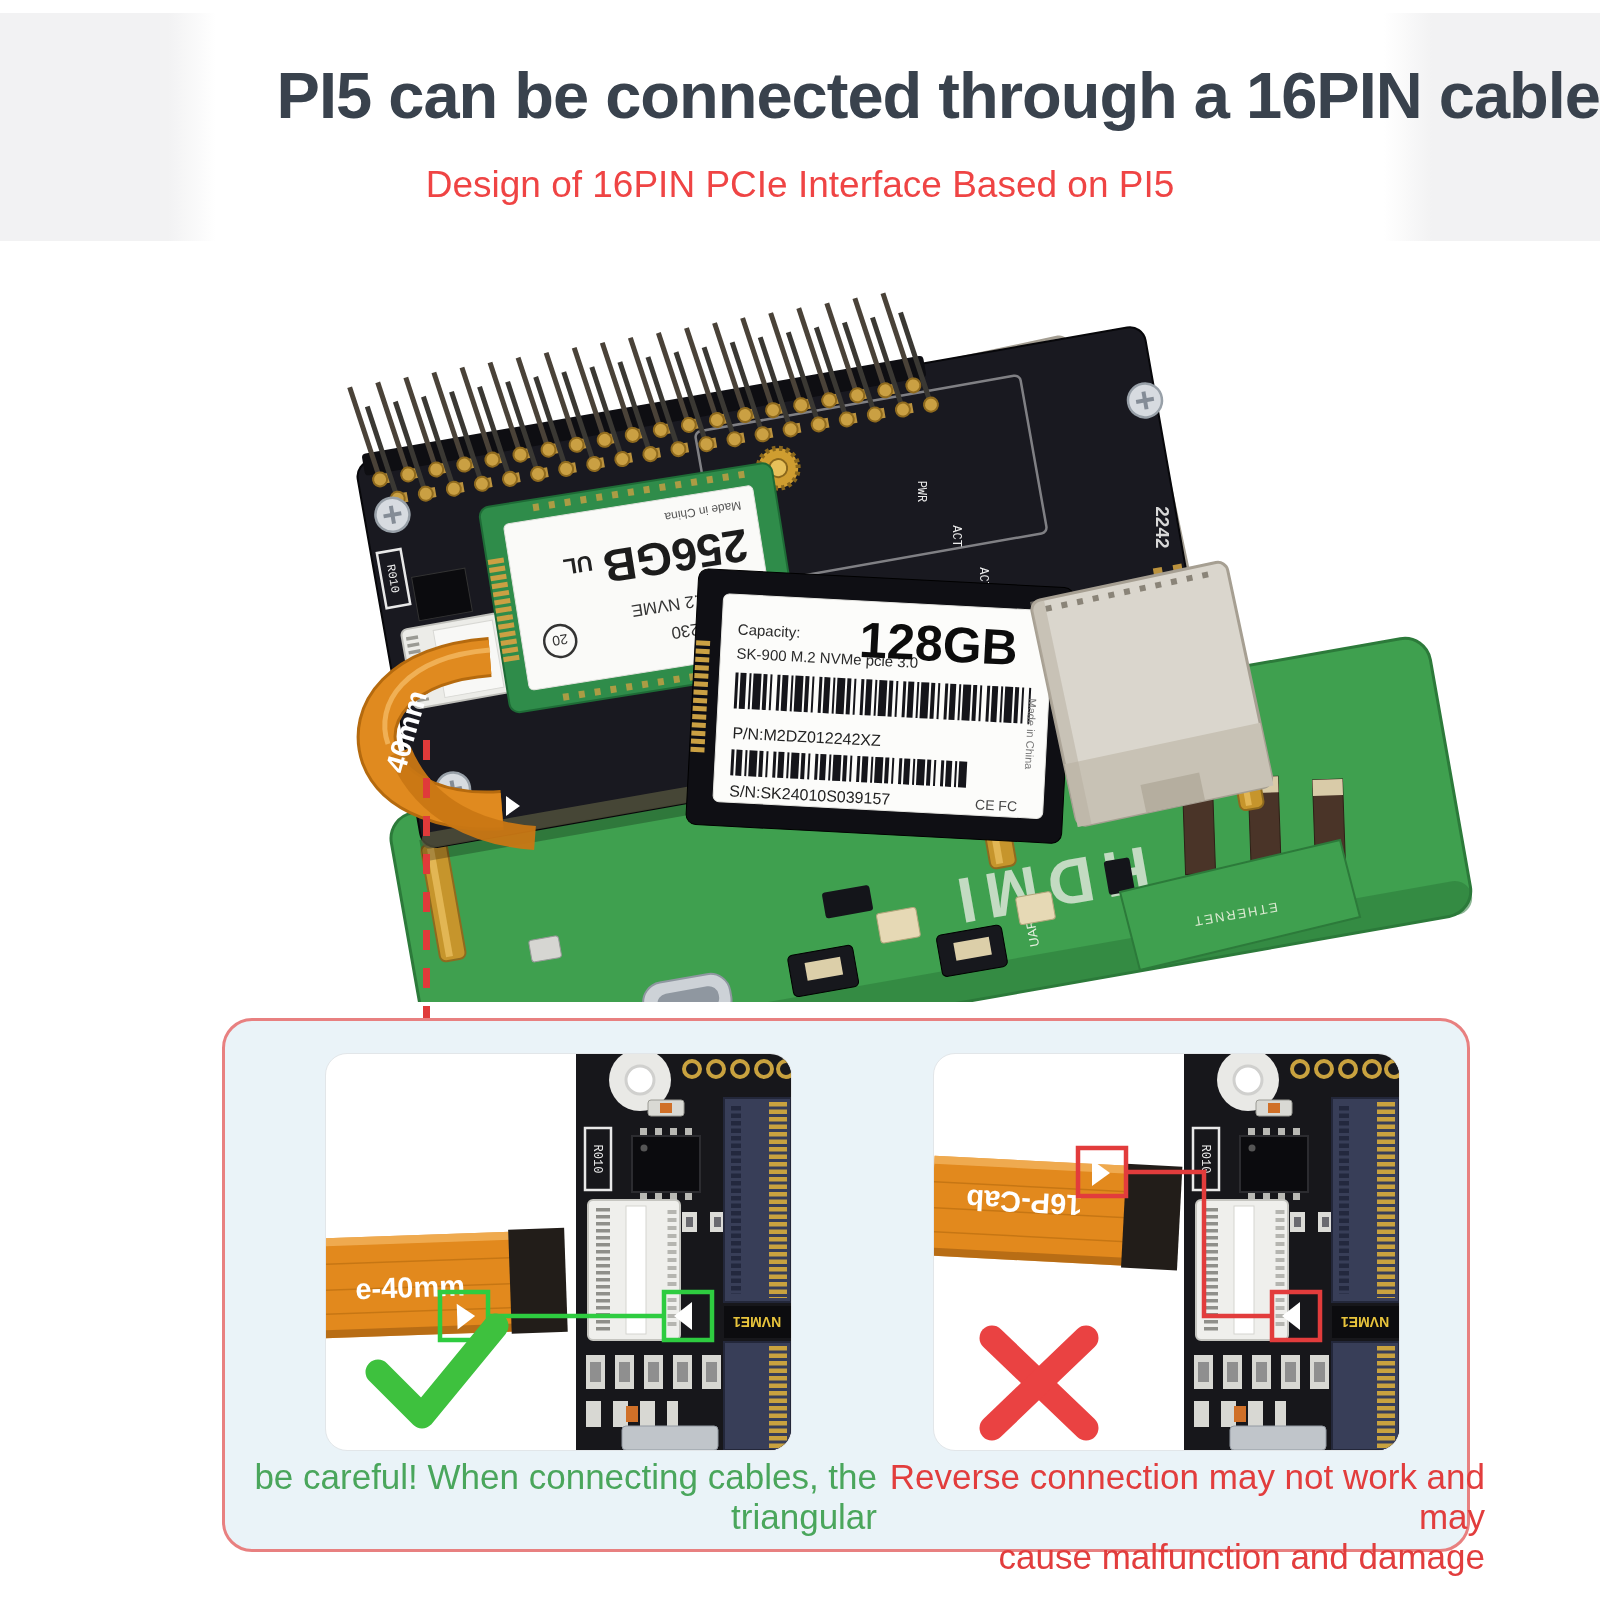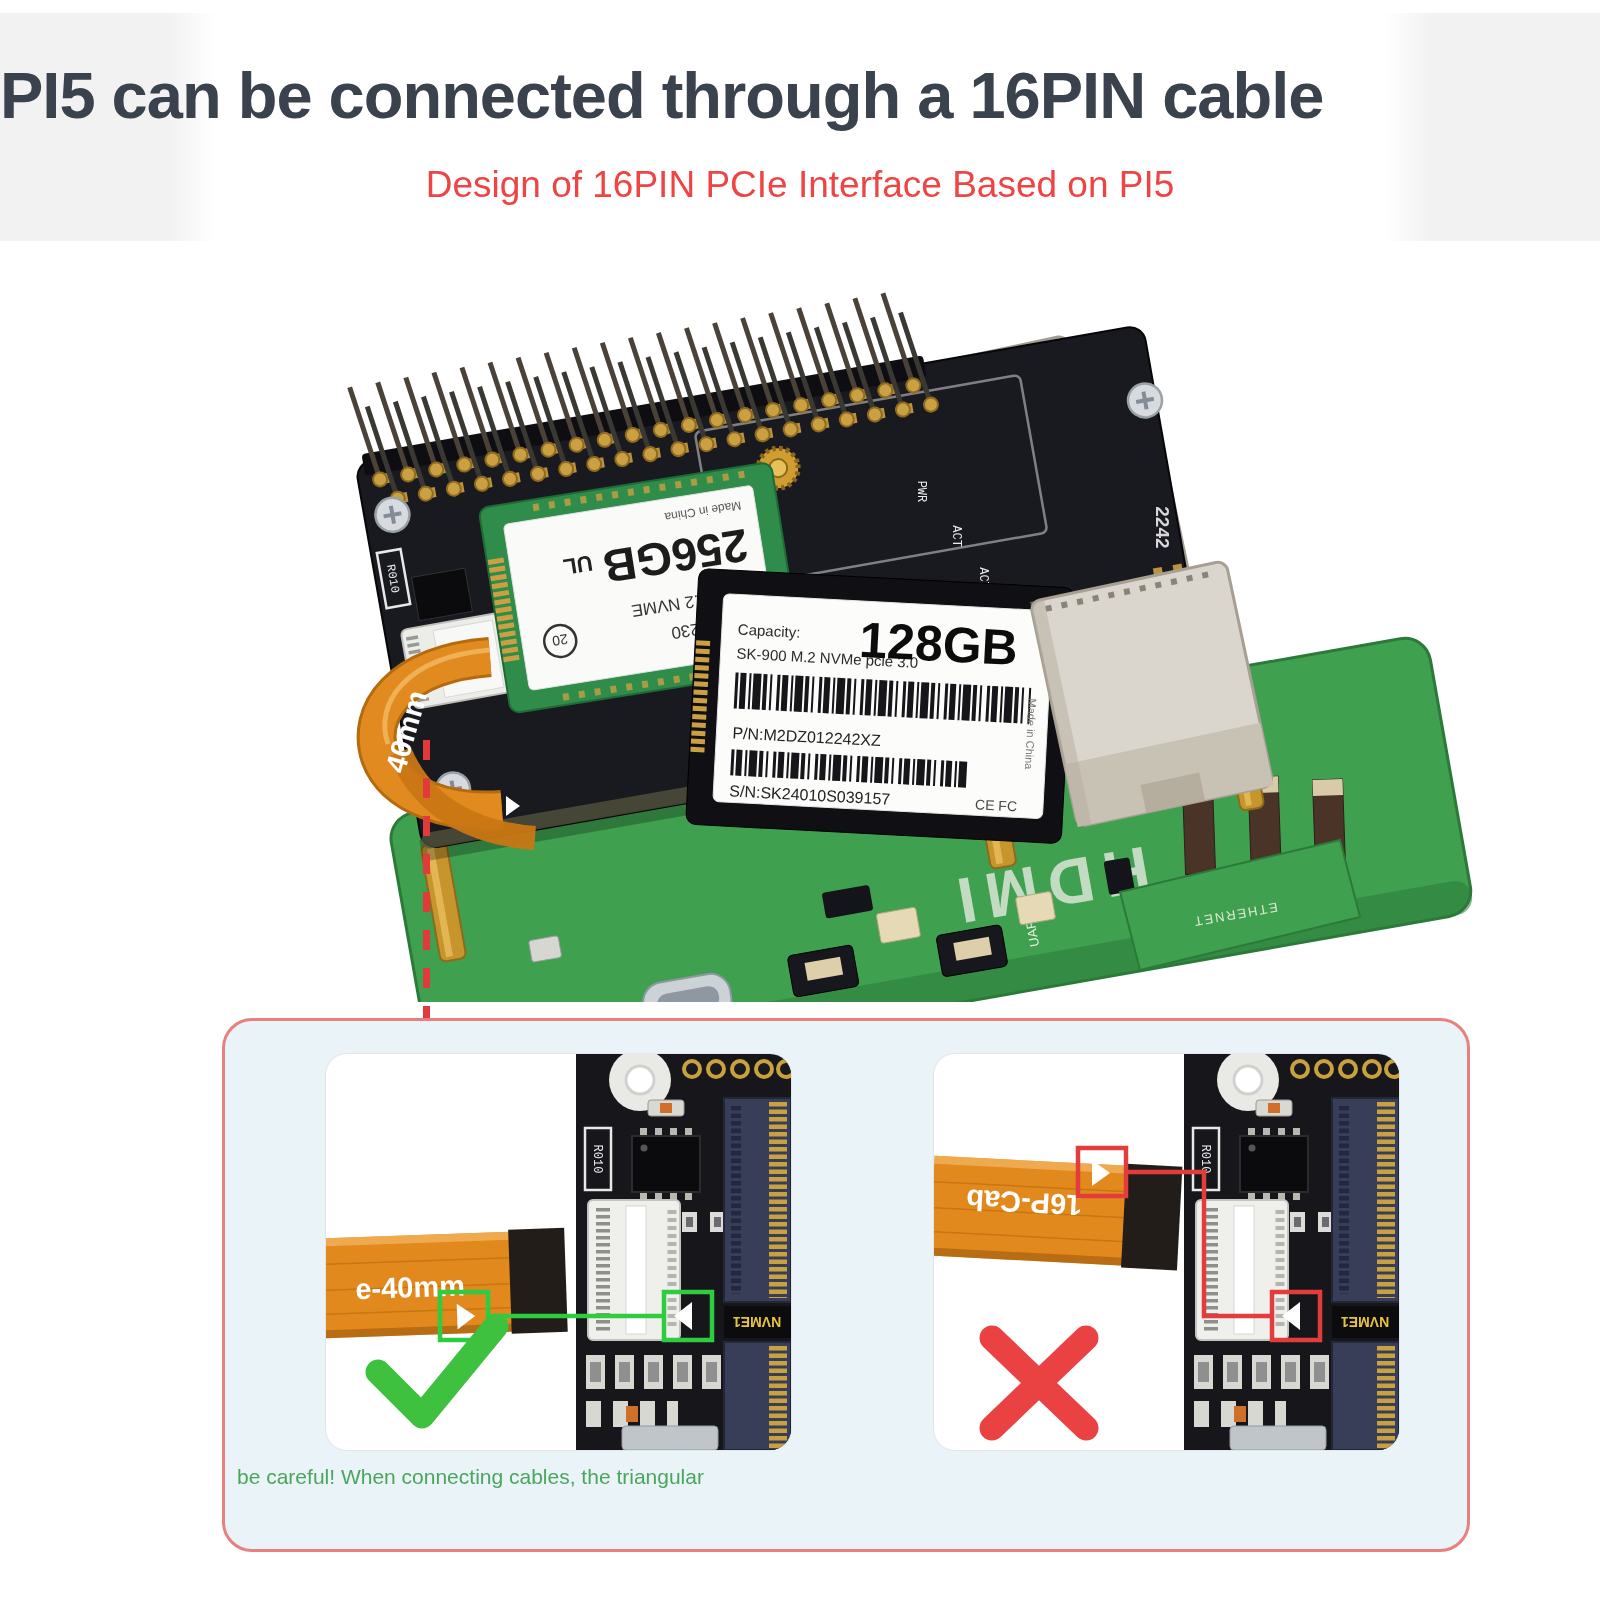--- a/index.html
+++ b/index.html
@@ -7,21 +7,21 @@
     width:1600px;height:1600px;position:relative;background:#ffffff;
     font-family:"Liberation Sans", sans-serif;overflow:hidden;
   }
   .abs{position:absolute;}
   
   #header-band{
     left:0;top:13px;width:1600px;height:228px;
     background:linear-gradient(90deg,#f2f2f3 0%,#f2f2f3 10.5%,#ffffff 13.5%,#ffffff 86.5%,#f2f2f3 89.5%,#f2f2f3 100%);
   }
   #page-title{
-    left:0;top:60px;width:1600px;text-align:left;
+    left:0;top:60px;width:1600px;text-align:right;
     font-size:65px;font-weight:700;color:#39424d;letter-spacing:-1px;line-height:1.1;
   }
   #page-subtitle{
     left:0;top:164px;width:1600px;text-align:center;
     font-size:37px;font-weight:400;color:#ef4444;
   }
   
   #photo-svg{left:330px;top:292px;width:1200px;height:710px;}
   
   #dashed-line{
@@ -34,22 +34,22 @@
     background:#eaf3f8;border:3px solid #e88080;border-radius:30px;box-sizing:border-box;
   }
   .scene-card{
     position:absolute;top:32px;width:465px;height:396px;background:#ffffff;
     border:1px solid #e2e6e9;border-radius:22px;overflow:hidden;
   }
   #correct-card{left:100px;}
   #wrong-card{left:708px;}
   .scene-card svg{display:block;width:465px;height:396px;}
   .caption{
-    position:absolute;top:436px;width:640px;text-align:left;
-    font-size:21px;line-height:40px;font-weight:400;
+    position:absolute;top:436px;width:640px;text-align:right;
+    font-size:35px;line-height:40px;font-weight:400;
   }
   #correct-caption{left:12px;color:#4aa65c;}
   #wrong-caption{left:620px;color:#e23d3d;}
   .silk{fill:#e8c43c;font-weight:700;font-size:14px;font-family:"Liberation Sans",sans-serif;}
   .silkw{fill:#ececec;font-size:12px;font-family:"Liberation Mono",monospace;}
   .okbox{fill:none;stroke:#2ecc40;stroke-width:4.5;}
   .badbox{fill:none;stroke:#e23c3c;stroke-width:4.5;}
   .okline{stroke:#2ecc40;stroke-width:4.5;fill:none;}
   .badline{stroke:#e23c3c;stroke-width:4.5;fill:none;}
   .cabletext{fill:#ffffff;font-weight:700;font-size:29px;font-family:"Liberation Sans",sans-serif;}
@@ -424,13 +424,17 @@
       <g stroke="#ea4242" stroke-width="25" stroke-linecap="round">
         <line x1="58" y1="284" x2="152" y2="374"></line>
         <line x1="152" y1="284" x2="58" y2="374"></line>
       </g>
     </svg>
   </div>
 
   <div class="caption" id="correct-caption">
     <div>be careful! When connecting cables, the triangular</div>
   </div>
+  <div class="caption" id="wrong-caption">
+    <div>Reverse connection may not work and may</div>
+    <div>cause malfunction and damage</div>
+  </div>
 </div>
 
 </body></html>

